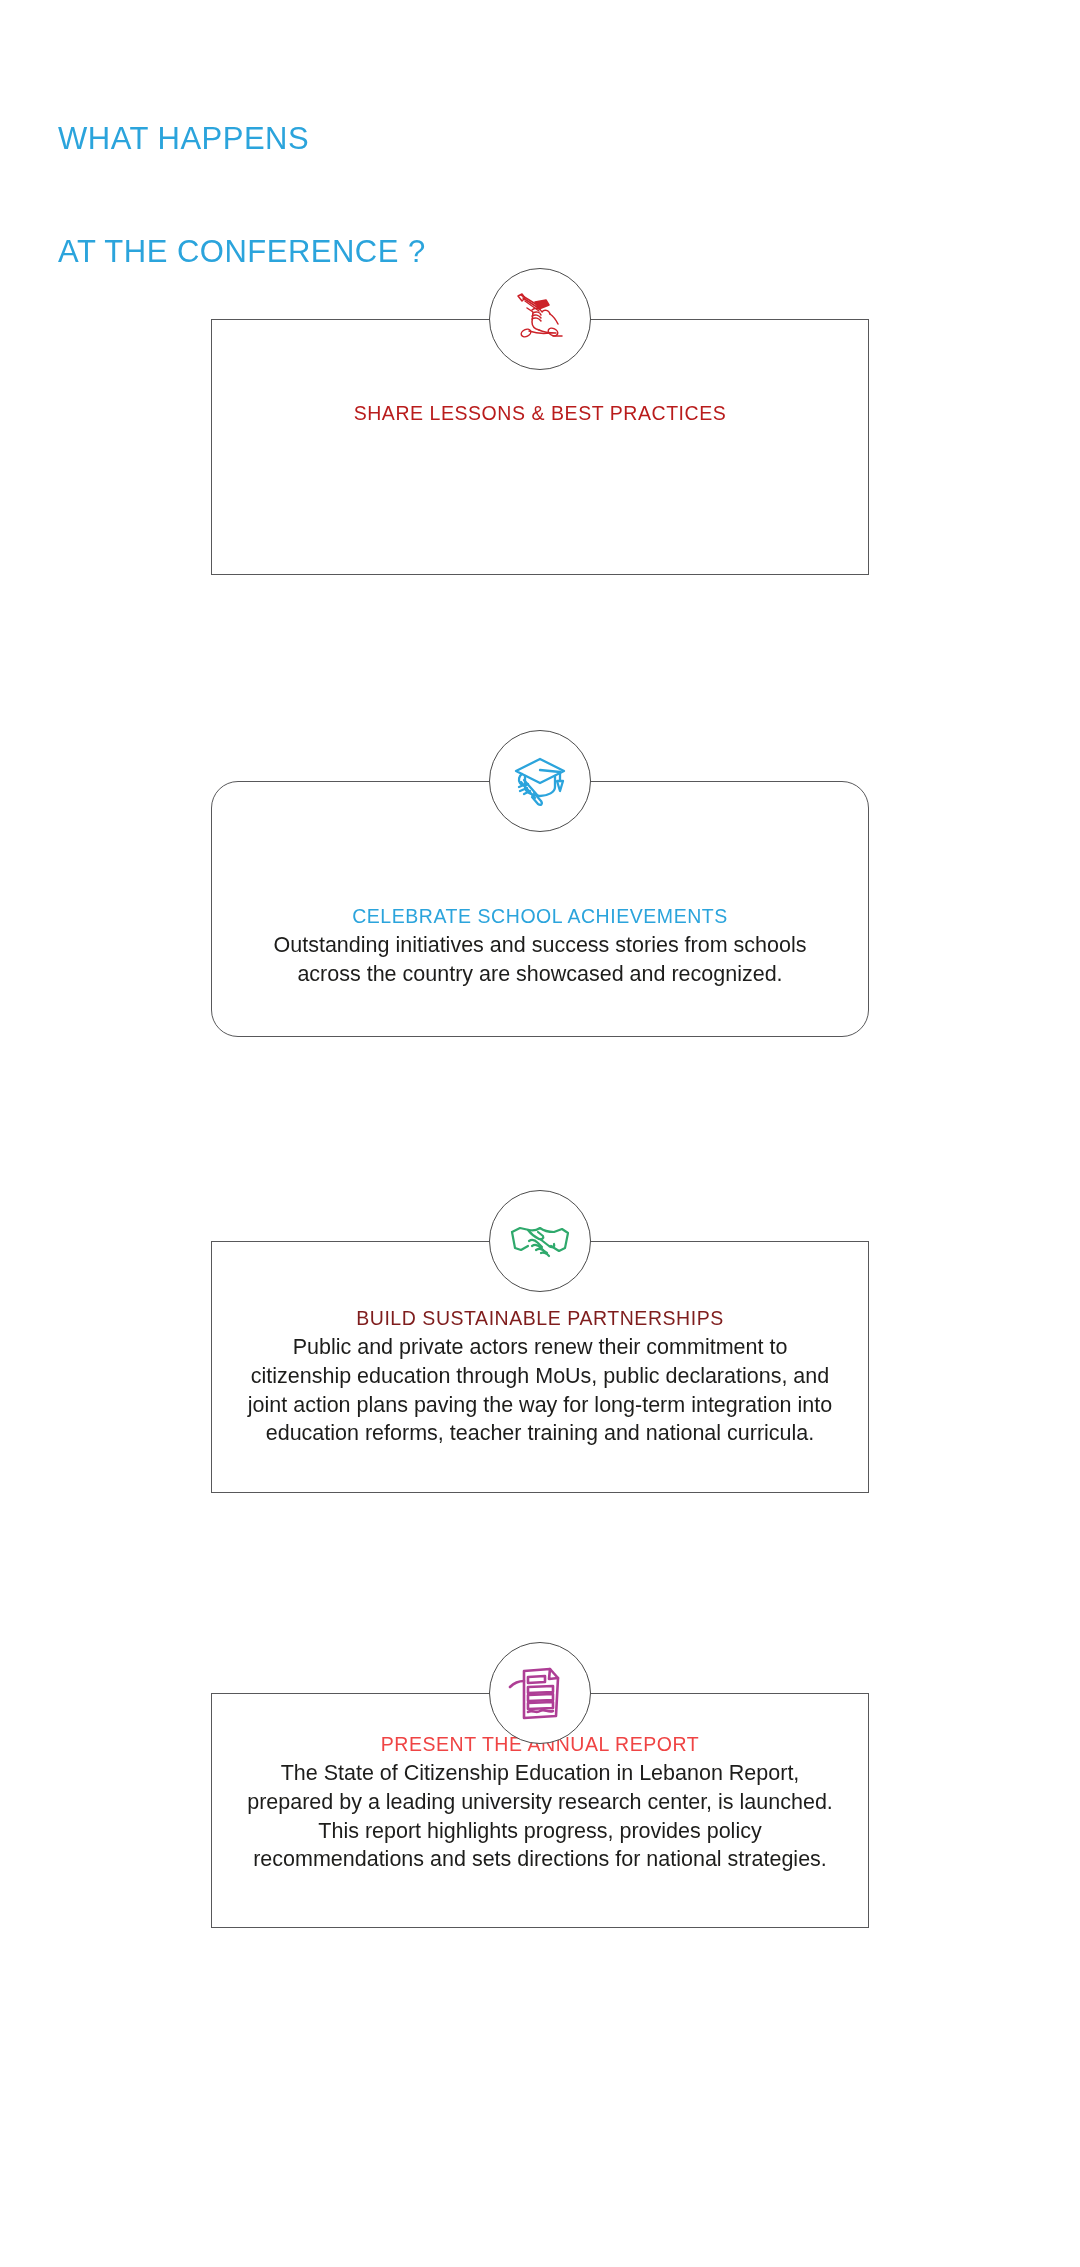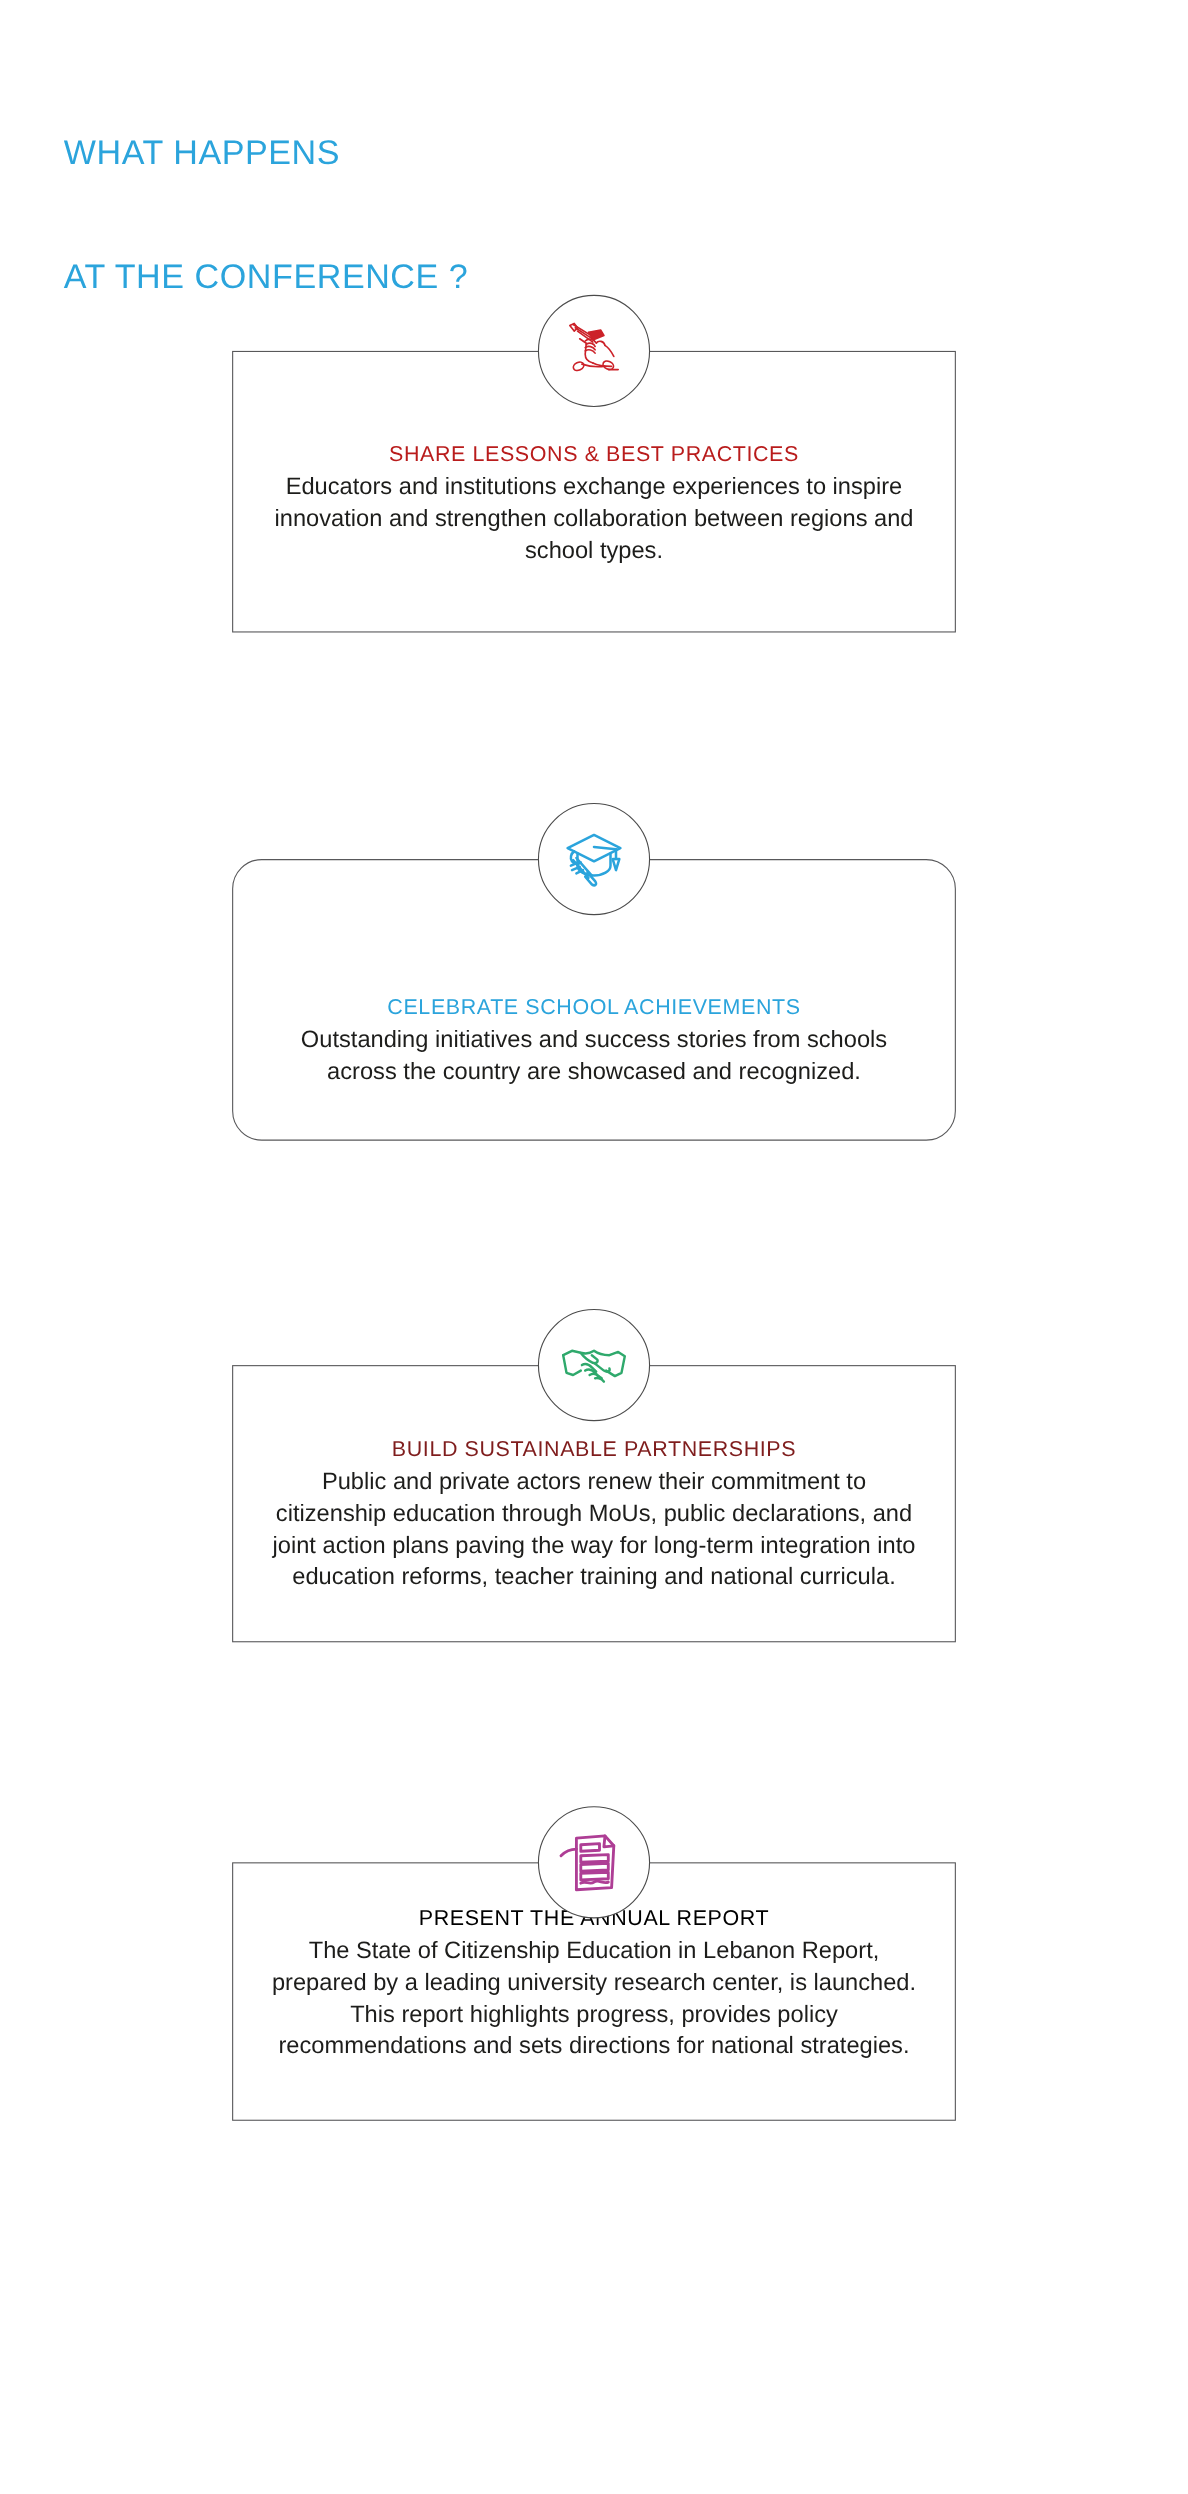--- a/index.html
+++ b/index.html
@@ -127,21 +127,20 @@
   <span class="title-line">WHAT HAPPENS</span>
   <span class="title-line">AT THE CONFERENCE ?</span>
 </div>
 
 <div class="cards">
 
   <div class="card" id="card-1">
     <div class="card-box">
       <div class="card-text">
         <div class="card-heading" style="color:#b91c1c">SHARE LESSONS &amp; BEST PRACTICES</div>
-        <div class="card-body">Educators and institutions exchange experiences to inspire innovation and strengthen collaboration between regions and school types.</div>
       </div>
     </div>
     <div class="card-icon-wrap">
       <div class="card-icon">
         <svg width="62" height="62" viewBox="0 0 62 62">
           <g fill="none" stroke="#CC2229" stroke-width="1.5" stroke-linecap="round" stroke-linejoin="round">
             <path d="M9 8 L13 6 L16 10 L13 13 Z"></path>
             <path d="M12 7 L30 18"></path>
             <path d="M14 10 L31 21"></path>
             <path d="M16 13 L30 23"></path>
@@ -213,21 +212,21 @@
             <path d="M33 31 L42 38 C45 40, 48 39, 47 36"></path>
           </g>
         </svg>
       </div>
     </div>
   </div>
 
   <div class="card" id="card-4">
     <div class="card-box">
       <div class="card-text">
-        <div class="card-heading" style="color:#000000">PRESENT THE ANNUAL REPORT</div>
+        <div class="card-heading" style="color:#ef4444">PRESENT THE ANNUAL REPORT</div>
         <div class="card-body">The State of Citizenship Education in Lebanon Report, prepared by a leading university research center, is launched. This report highlights progress, provides policy recommendations and sets directions for national strategies.</div>
       </div>
     </div>
     <div class="card-icon-wrap">
       <div class="card-icon">
         <svg width="64" height="64" viewBox="0 0 64 64">
           <g fill="none" stroke="#AE3E95" stroke-width="2.6" stroke-linecap="round" stroke-linejoin="round">
             <path d="M16 10 L42 8 L50 17 L48 55 L16 57 Z"></path>
             <path d="M42 8 L41 18 L50 17"></path>
             <path d="M20 16 L37 15 L37 21 L20 22 Z"></path>

